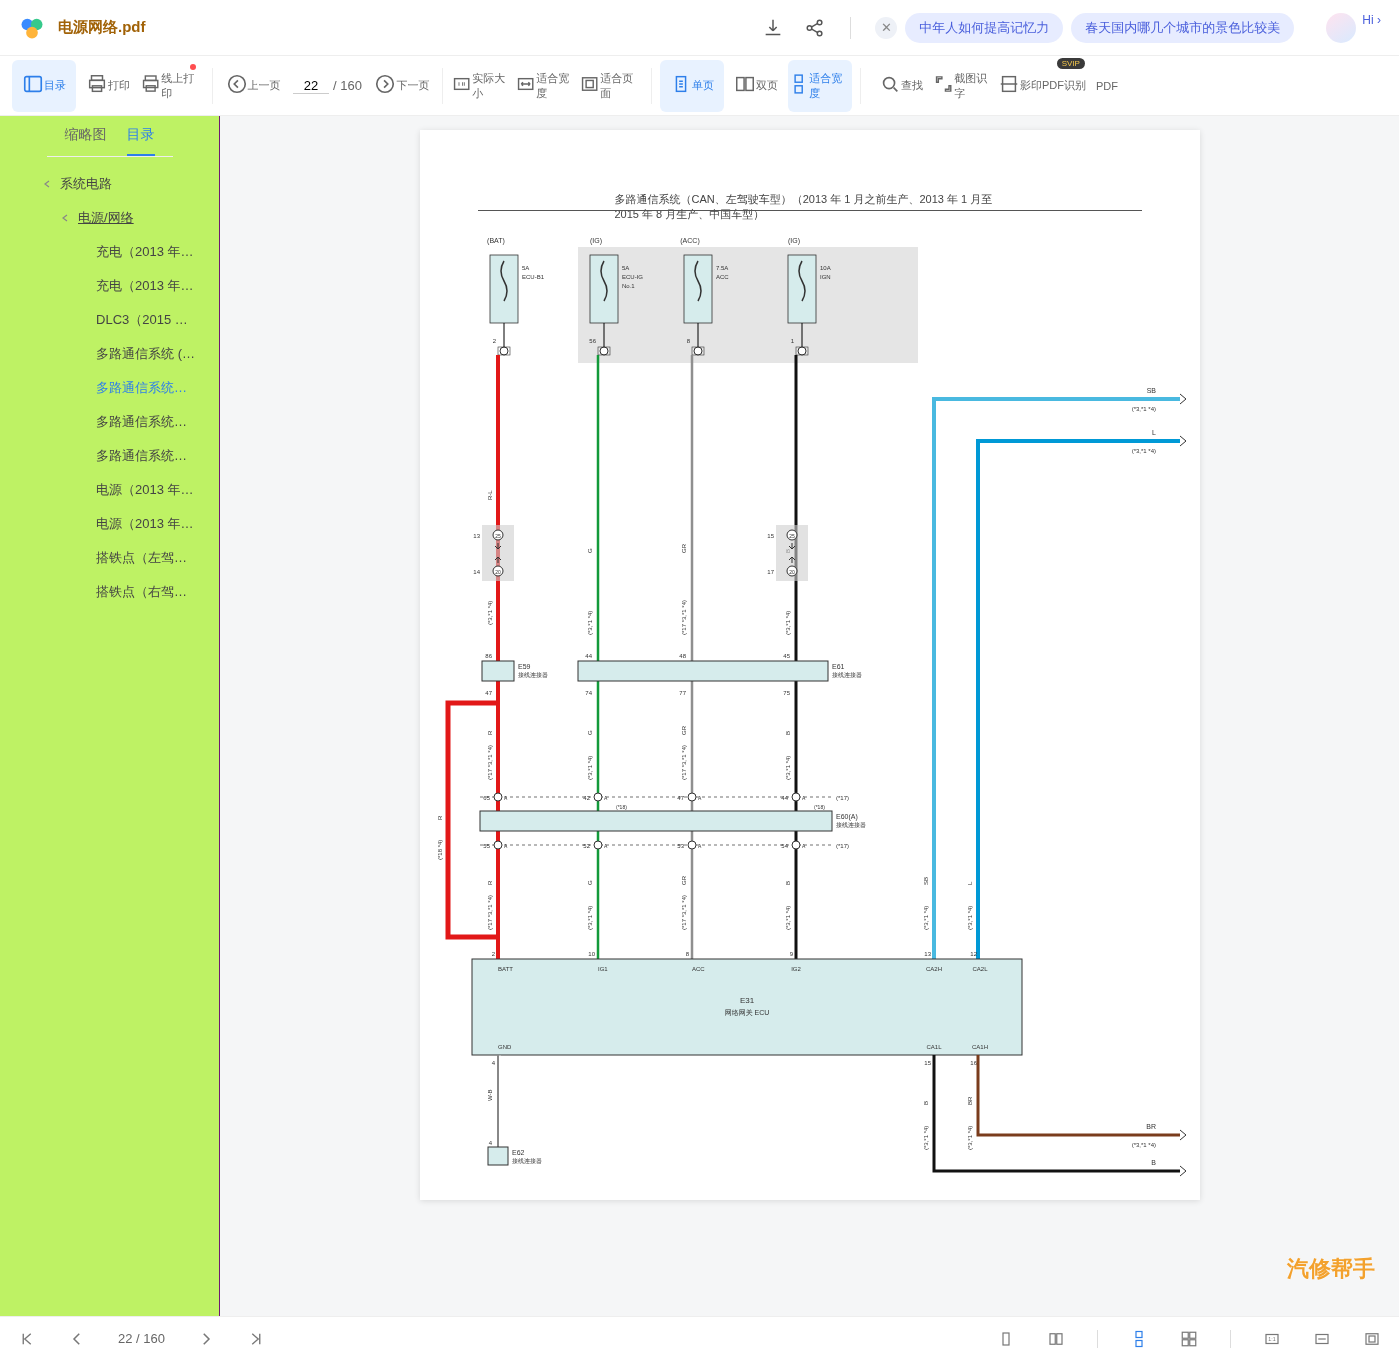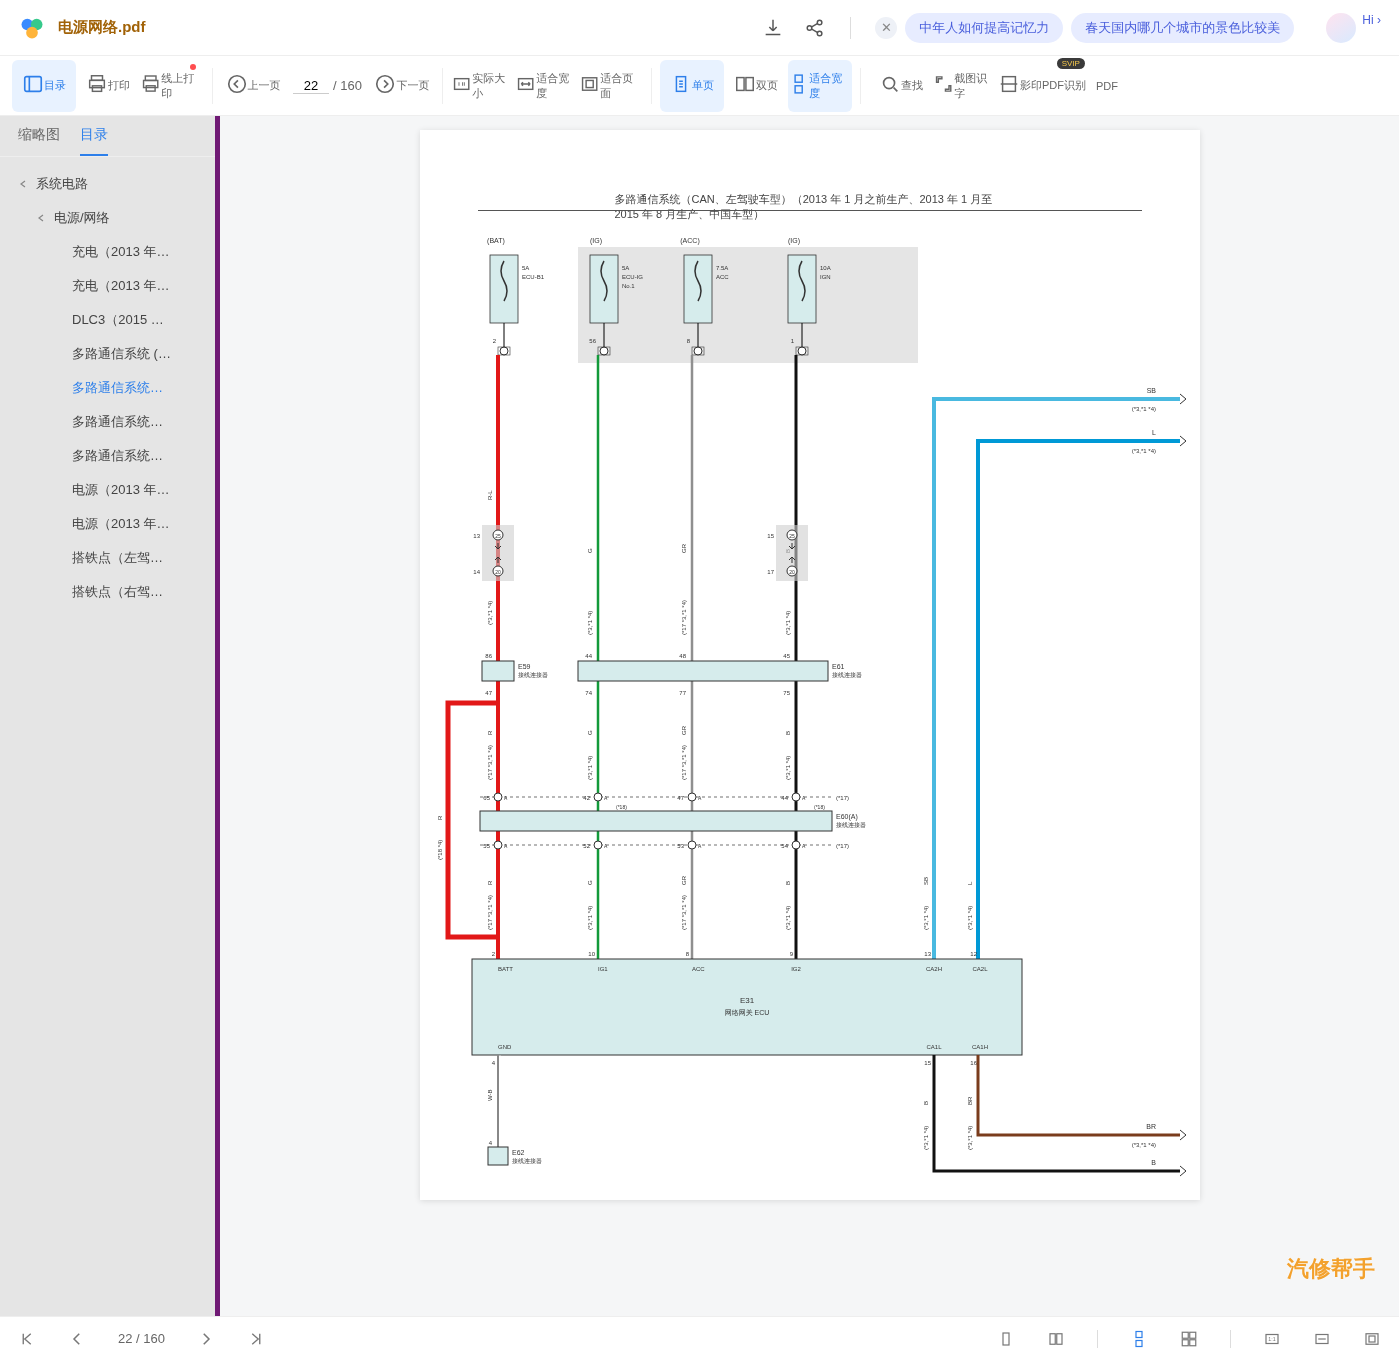--- a/index.html
+++ b/index.html
@@ -28,27 +28,27 @@
   .tool-sep { width: 1px; height: 36px; background: #eee; margin: 0 8px; }
   .page-input-wrap { display: flex; align-items: center; gap: 4px; font-size: 13px; color: #666; margin: 0 8px; }
   .page-input { width: 36px; text-align: center; border: none; border-bottom: 1px solid #ccc; font-size: 13px; outline: none; }
   .dot-badge { position: absolute; top: 4px; right: 8px; width: 6px; height: 6px; border-radius: 50%; background: #ff4d4f; }
   .svip-badge { position: absolute; top: -2px; right: 2px; background: #3a3a3a; color: #f5c84c; font-size: 8px; padding: 1px 5px; border-radius: 7px; }
   
   
   .main { flex: 1; display: flex; overflow: hidden; }
   
   
-  .sidebar { width: 220px; border-right: 5px solid #701a75; display: flex; flex-direction: column; background: #e5e5e5; }
+  .sidebar { width: 220px; border-right: 1px solid #701a75; display: flex; flex-direction: column; background: #bef264; align-items: center; }
   .side-tabs { display: flex; padding: 10px 18px 0; gap: 20px; font-size: 14px; border-bottom: 1px solid #eee; }
   .side-tab { padding-bottom: 10px; color: #666; cursor: pointer; border-bottom: 2px solid transparent; }
   .side-tab.active { color: #2d7fea; border-bottom-color: #2d7fea; }
   .outline { padding: 10px 0; font-size: 13px; overflow-y: auto; flex: 1; }
   .outline-row { display: flex; align-items: center; padding: 8px 0 8px 18px; color: #444; cursor: pointer; white-space: nowrap; overflow: hidden; text-overflow: ellipsis; }
-  .outline-row.level-1 { padding-left: 36px; }
+  .outline-row.level-1 { padding-left: 36px; text-decoration: underline; }
   .outline-row.level-2 { padding-left: 72px; }
   .outline-row.current { color: #2d7fea; }
   .chevron { width: 10px; height: 10px; margin-right: 8px; transform: rotate(90deg); }
   
   
   .viewer { flex: 1; background: #f5f6f7; display: flex; flex-direction: column; align-items: center; overflow: auto; padding: 14px 0; position: relative; }
   .page { width: 780px; height: 1070px; background: #fff; box-shadow: 0 1px 6px rgba(0,0,0,.12); position: relative; overflow: hidden; }
   .page-title { position: absolute; left: 50%; transform: translateX(-50%); top: 62px; font-size: 11px; color: #444; }
   .page-title-underline { position: absolute; left: 58px; right: 58px; top: 80px; border-bottom: 1px solid #555; }
   

